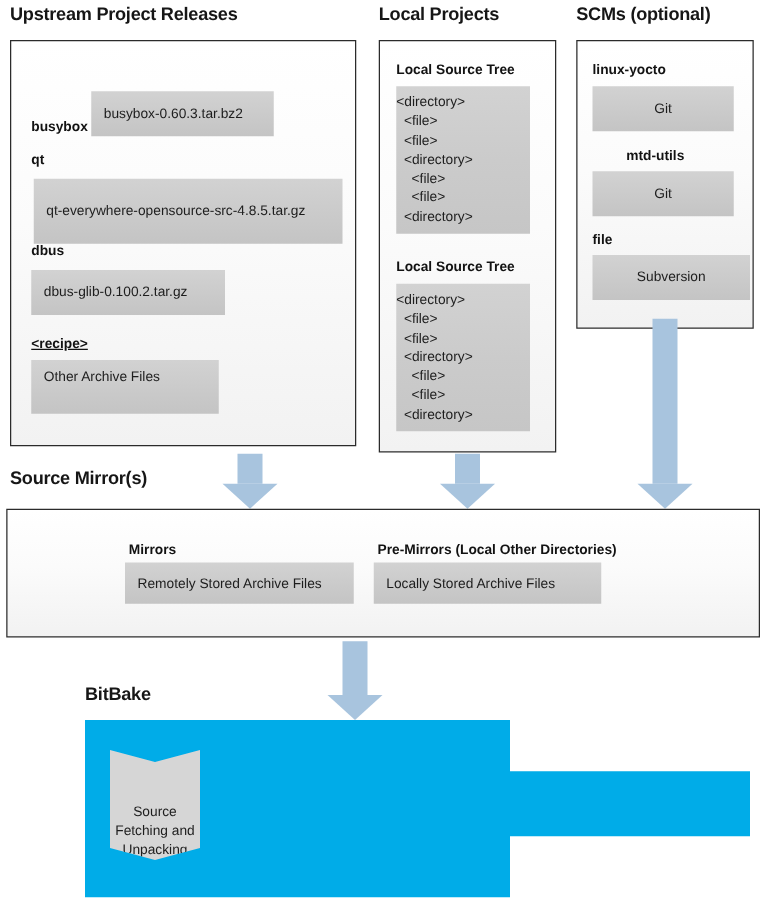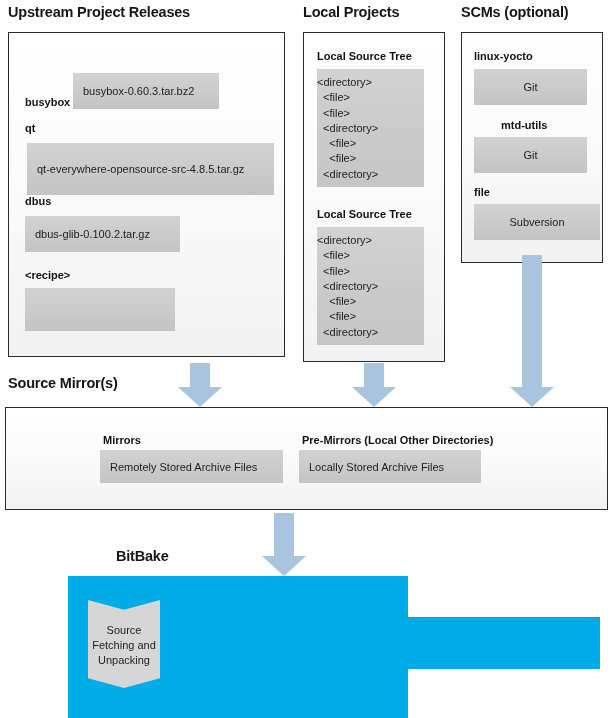--- a/index.html
+++ b/index.html
@@ -118,21 +118,21 @@
   #source-fetch-chevron {
     position: absolute;
     left: 20px;
     top: 24px;
     width: 72px;
     height: 88px;
     background: #d6d6d6;
     -webkit-clip-path: polygon(0 0, 50% 11%, 100% 0, 100% 89%, 50% 100%, 0 89%);
     clip-path: polygon(0 0, 50% 11%, 100% 0, 100% 89%, 50% 100%, 0 89%);
     display: flex;
-    align-items: center;
+    align-items: flex-end;
     justify-content: center;
     text-align: center;
     font-size: 11px;
     line-height: 15px;
     color: #1d1d1d;
     box-sizing: border-box;
     padding-top: 2px;
   }
 </style>
 </head>
@@ -150,22 +150,23 @@
 <div class="group-label" style="left:25px; top:122px;">qt</div>
 <div class="gray-box pad-left" style="left:27px; top:143px; width:247px; height:52px;">
   <span>qt-everywhere-opensource-src-4.8.5.tar.gz</span>
 </div>
 
 <div class="group-label" style="left:25px; top:195px;">dbus</div>
 <div class="gray-box pad-left" style="left:25px; top:216px; width:155px; height:36px;">
   <span>dbus-glib-0.100.2.tar.gz</span>
 </div>
 
-<div class="group-label" style="left:25px; top:269px;">&lt;recipe&gt;</div>
+<div class="group-label" style="left:25px; top:269px;text-decoration:underline;">&lt;recipe&gt;</div>
 <div class="gray-box multiline" style="left:25px; top:288px; width:150px; height:43px;">
+  <div>Other Archive Files</div>
 </div>
 
 <div class="section-title" style="left:303px; top:4px;">Local Projects</div>
 
 <div class="panel" style="left:303px; top:32px; width:142px; height:330px;"></div>
 
 <div class="group-label" style="left:317px; top:50px;">Local Source Tree</div>
 <div class="tree" style="left:317px; top:69px; width:107px; height:118px;">
   <div>&lt;directory&gt;</div>
   <div>  &lt;file&gt;</div>
@@ -233,21 +234,21 @@
 <div class="group-label" style="left:302px; top:434px;">Pre-Mirrors (Local Other Directories)</div>
 <div class="gray-box pad-left" style="left:299px; top:450px; width:182px; height:33px;">
   <span>Locally Stored Archive Files</span>
 </div>
 
 <div class="arrow" style="left:262px; top:513px; width:44px; height:63px;">
   <div class="shaft" style="width:20px; height:43px;"></div>
   <div class="head" style="border-left-width:22px; border-right-width:22px; border-top-width:20px;"></div>
 </div>
 
-<div class="section-title" style="left:68px; top:548px;margin-left:48px;">BitBake</div>
+<div class="section-title" style="left:68px; top:548px;">BitBake</div>
 
 <div id="bitbake-shape">
   <div id="bitbake-block-main"></div>
   <div id="bitbake-block-arm"></div>
   <div id="source-fetch-chevron">
     <div>
       <div>Source</div>
       <div>Fetching and</div>
       <div>Unpacking</div>
     </div>

